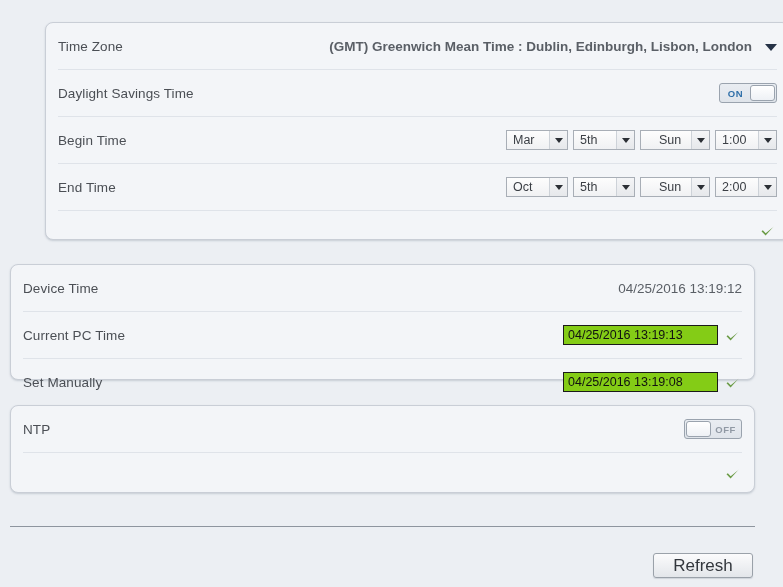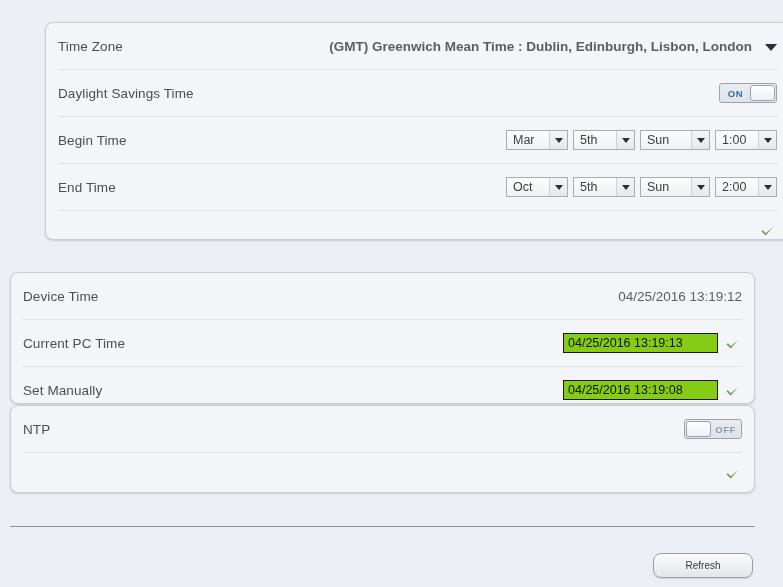--- a/index.html
+++ b/index.html
@@ -140,21 +140,21 @@
   }
   .sel .sel-arrow i {
     display: block;
     width: 0; height: 0;
     border-left: 4px solid transparent;
     border-right: 4px solid transparent;
     border-top: 5px solid #2b2f35;
   }
   .sel-month { width: 62px; justify-content: space-between; }
   .sel-day   { width: 62px; }
-  .sel-wday  { width: 70px; }
+  .sel-wday  { width: 70px; padding-left: 12px; }
   .sel-hour  { width: 62px; }
 
   .sel-group { display: flex; gap: 5px; align-items: center; }
 
   
   .txtinput {
     width: 155px;
     height: 20px;
     border: 1px solid #1a1a1a;
     background: #84cc16;
@@ -181,24 +181,24 @@
     left: 10px;
     width: 745px;
     height: 1px;
     background: #8e959e;
   }
   .btn {
     position: absolute;
     width: 100px;
     height: 25px;
     border: 1px solid #9aa1a9;
-    border-radius: 8px;
+    border-radius: 3px;
     background: linear-gradient(#fbfbfc, #e3e6ea);
     font-family: "Liberation Sans", sans-serif;
-    font-size: 10px;
+    font-size: 17px;
     color: #33373d;
     cursor: pointer;
     box-shadow: 0 1px 1px rgba(140,148,158,0.3);
   }
 </style>
 </head>
 <body>
 
 <div class="panel" id="panel-timezone" style="top:22px;height:218px;margin-left:35px;">
   <div class="panel-inner">
@@ -291,21 +291,21 @@
           <svg viewBox="0 0 18 18" width="18" height="18">
             <path d="M2.5 9.3 L6.6 13.6 L15.6 3.4 L14.0 5.2 L6.7 11.3 L3.8 8.2 Z" fill="#6a9b45"></path>
           </svg>
         </span>
       </span>
     </div>
 
   </div>
 </div>
 
-<div class="panel" id="panel-device-time" style="top:272px;height:132px;">
+<div class="panel" id="panel-device-time" style="top:264px;height:116px;">
   <div class="panel-inner">
 
     <div class="row">
       <span class="row-label">Device Time</span>
       <span class="row-right">
         <span class="row-value">04/25/2016 13:19:12</span>
       </span>
     </div>
 
     <div class="row">

